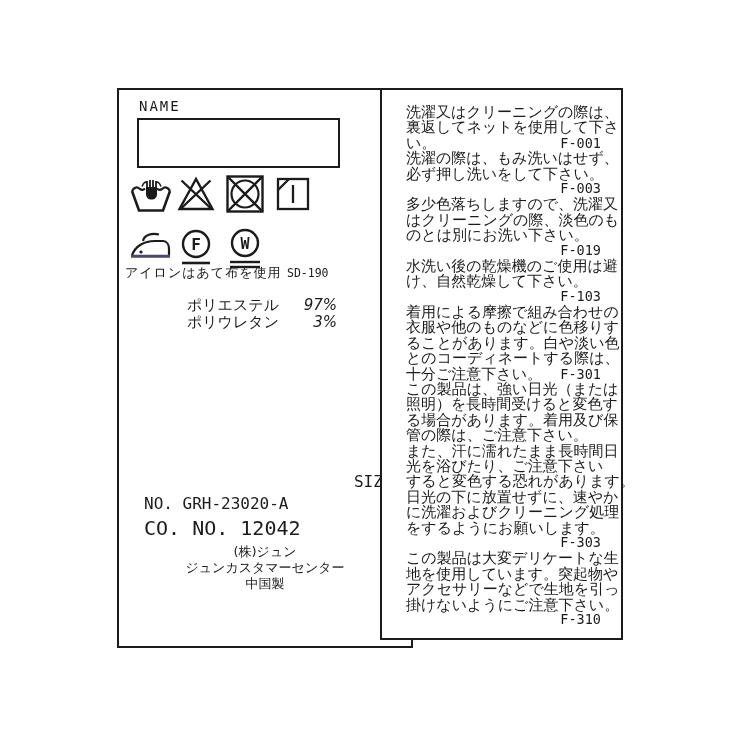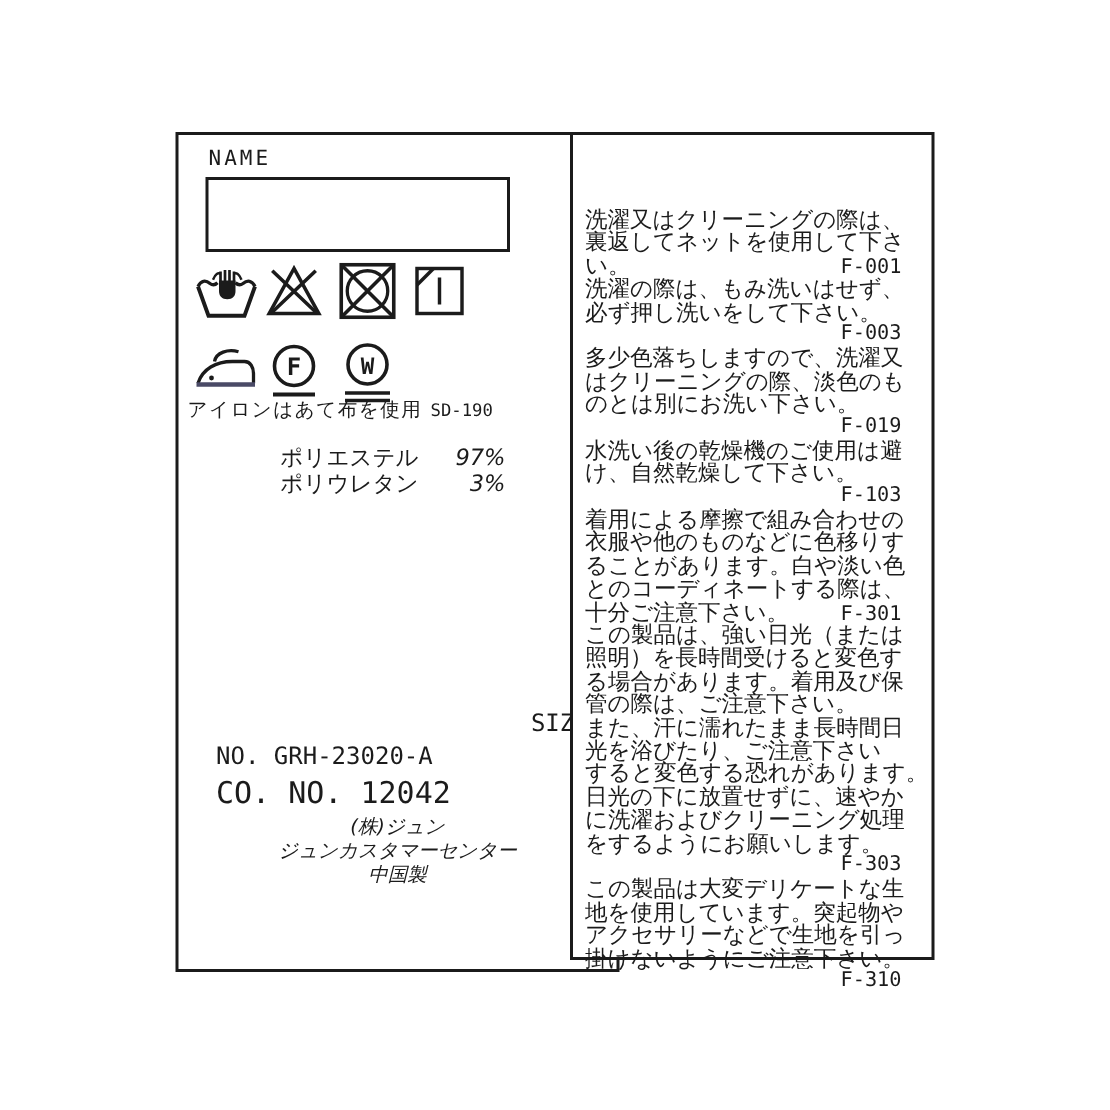--- a/index.html
+++ b/index.html
@@ -22,24 +22,24 @@
   .sd-code{left:168px;top:176px;font-size:11.5px;}
   .comp{left:0;top:207px;width:218px;font-size:15px;line-height:17px;}
   .comp-row{display:flex;white-space:nowrap;}
   .comp-mat{flex:1;text-align:right;}
   .comp-pct{width:58px;text-align:right;font-style:italic;}
   .size-line{left:0;top:382px;width:100%;text-align:right;font-size:16px;white-space:nowrap;padding-left:20px;}
   .size-val{font-weight:bold;}
   .no-line{left:25px;top:404px;font-size:16px;white-space:nowrap;}
   .co-line{left:25px;top:426px;font-size:20px;white-space:nowrap;}
   .company{left:0;top:454px;width:100%;text-align:center;font-size:13px;line-height:15.8px;}
-  .company div{white-space:nowrap;font-style:italic;}
+  .company div{white-space:nowrap;}
   
   #right-panel{left:380px;top:88px;width:243px;height:552px;}
-  .instr{padding:13px 20px 0 8px;margin-top:34px;}
+  .instr{padding:13px 20px 0 24px;}
   .iline{
     display:flex;justify-content:space-between;align-items:baseline;
     height:15.4px;white-space:nowrap;
   }
   .itext{font-size:15px;letter-spacing:0;}
   .icode{font-family:"DejaVu Sans Mono","Liberation Mono",monospace;font-size:13.5px;}
   svg{display:block;}
 </style>
 </head>
 <body>

